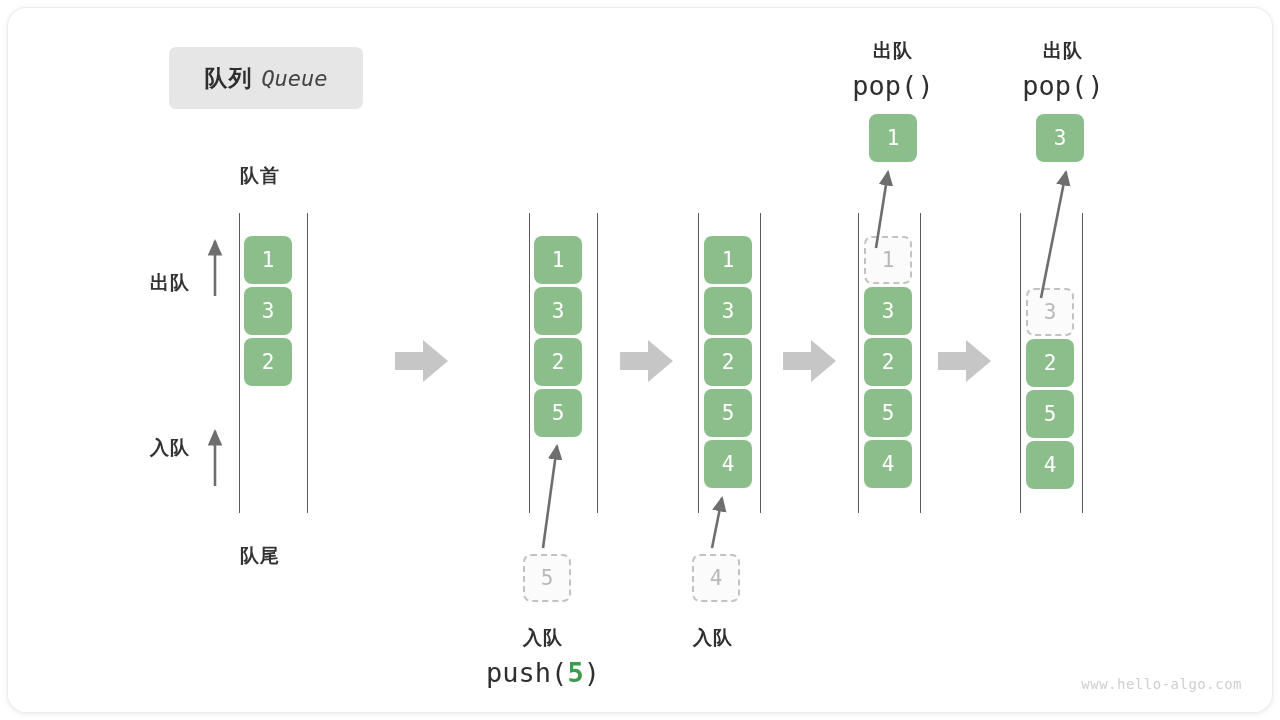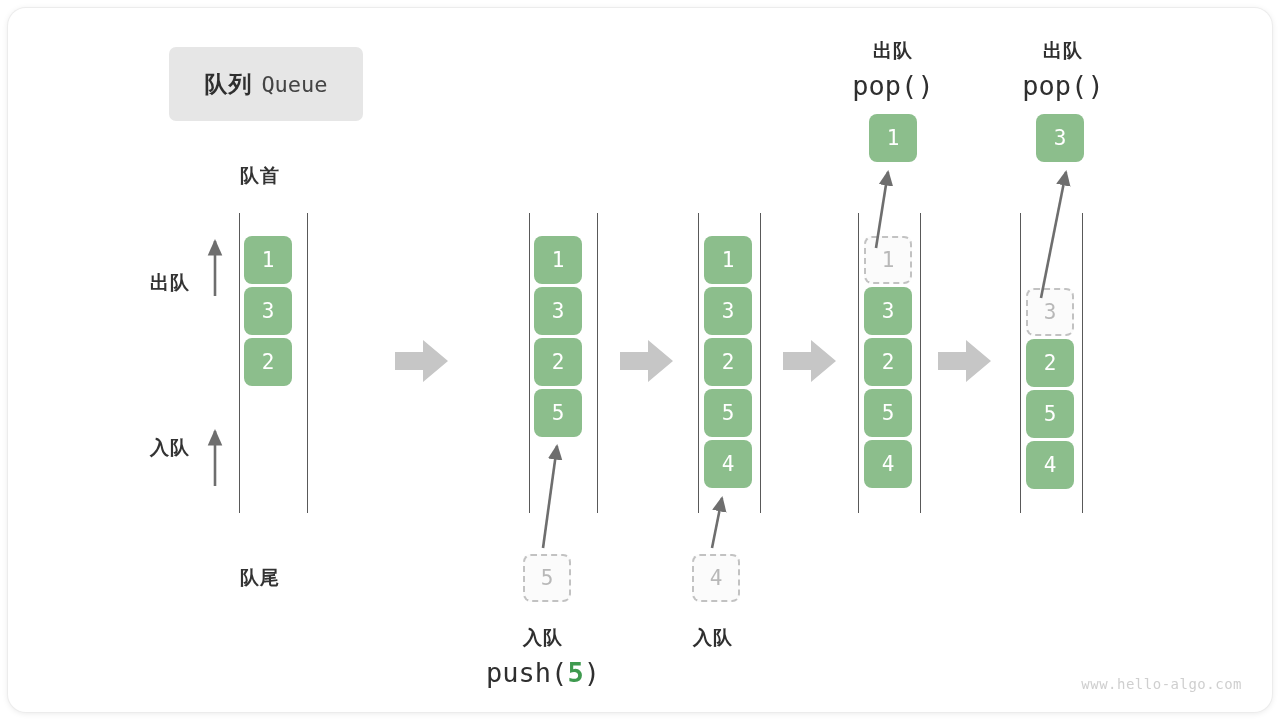--- a/index.html
+++ b/index.html
@@ -22,38 +22,39 @@
     background: #ffffff;
     border-radius: 18px;
     box-shadow: 0 0 0 1px #ececec, 0 1px 6px rgba(0,0,0,0.10);
     overflow: hidden;
   }
   .abs { position: absolute; }
 
   
   #title-badge {
     left: 161px; top: 39px;
-    width: 194px; height: 74px;
+    width: 194px; height: 62px;
     background: #e6e6e6;
     border-radius: 7px;
     display: flex;
     align-items: center;
     justify-content: center;
     gap: 9px;
   }
   #title-badge .cn {
     font-size: 23px;
     font-weight: bold;
     color: #2f2f2f;
     letter-spacing: 1px;
   }
   #title-badge .en {
     font-family: "DejaVu Sans Mono", "Liberation Mono", monospace;
     font-size: 22px;
     color: #444444;
+    font-style: italic;
   }
 
   
   .cn-label {
     font-size: 19px;
     font-weight: bold;
     color: #333333;
     letter-spacing: 1px;
     white-space: nowrap;
   }
@@ -123,21 +124,21 @@
 <body>
 
 <div id="canvas">
 
   <div class="abs" id="title-badge">
     <span class="cn">队列</span>
     <span class="en">Queue</span>
   </div>
 
   <div class="abs cn-label" style="left:232px; top:155px;">队首</div>
-  <div class="abs cn-label" style="left:232px; top:557px;">队尾</div>
+  <div class="abs cn-label" style="left:232px; top:535px;">队尾</div>
 
   <div class="abs cn-label" style="left:142px; top:262px;">出队</div>
   <div class="abs cn-label" style="left:142px; top:427px;">入队</div>
 
   <div class="abs rail" style="left:231px; top:205px; height:300px;"></div>
   <div class="abs rail" style="left:299px; top:205px; height:300px;"></div>
   <div class="abs" id="col-1" style="left: 236px; top: 228px; position: absolute;">
       <div class="abs cell filled" style="left: 0px; top: 0px;">1</div>
       <div class="abs cell filled" style="left: 0px; top: 51px;">3</div>
       <div class="abs cell filled" style="left: 0px; top: 102px;">2</div>

